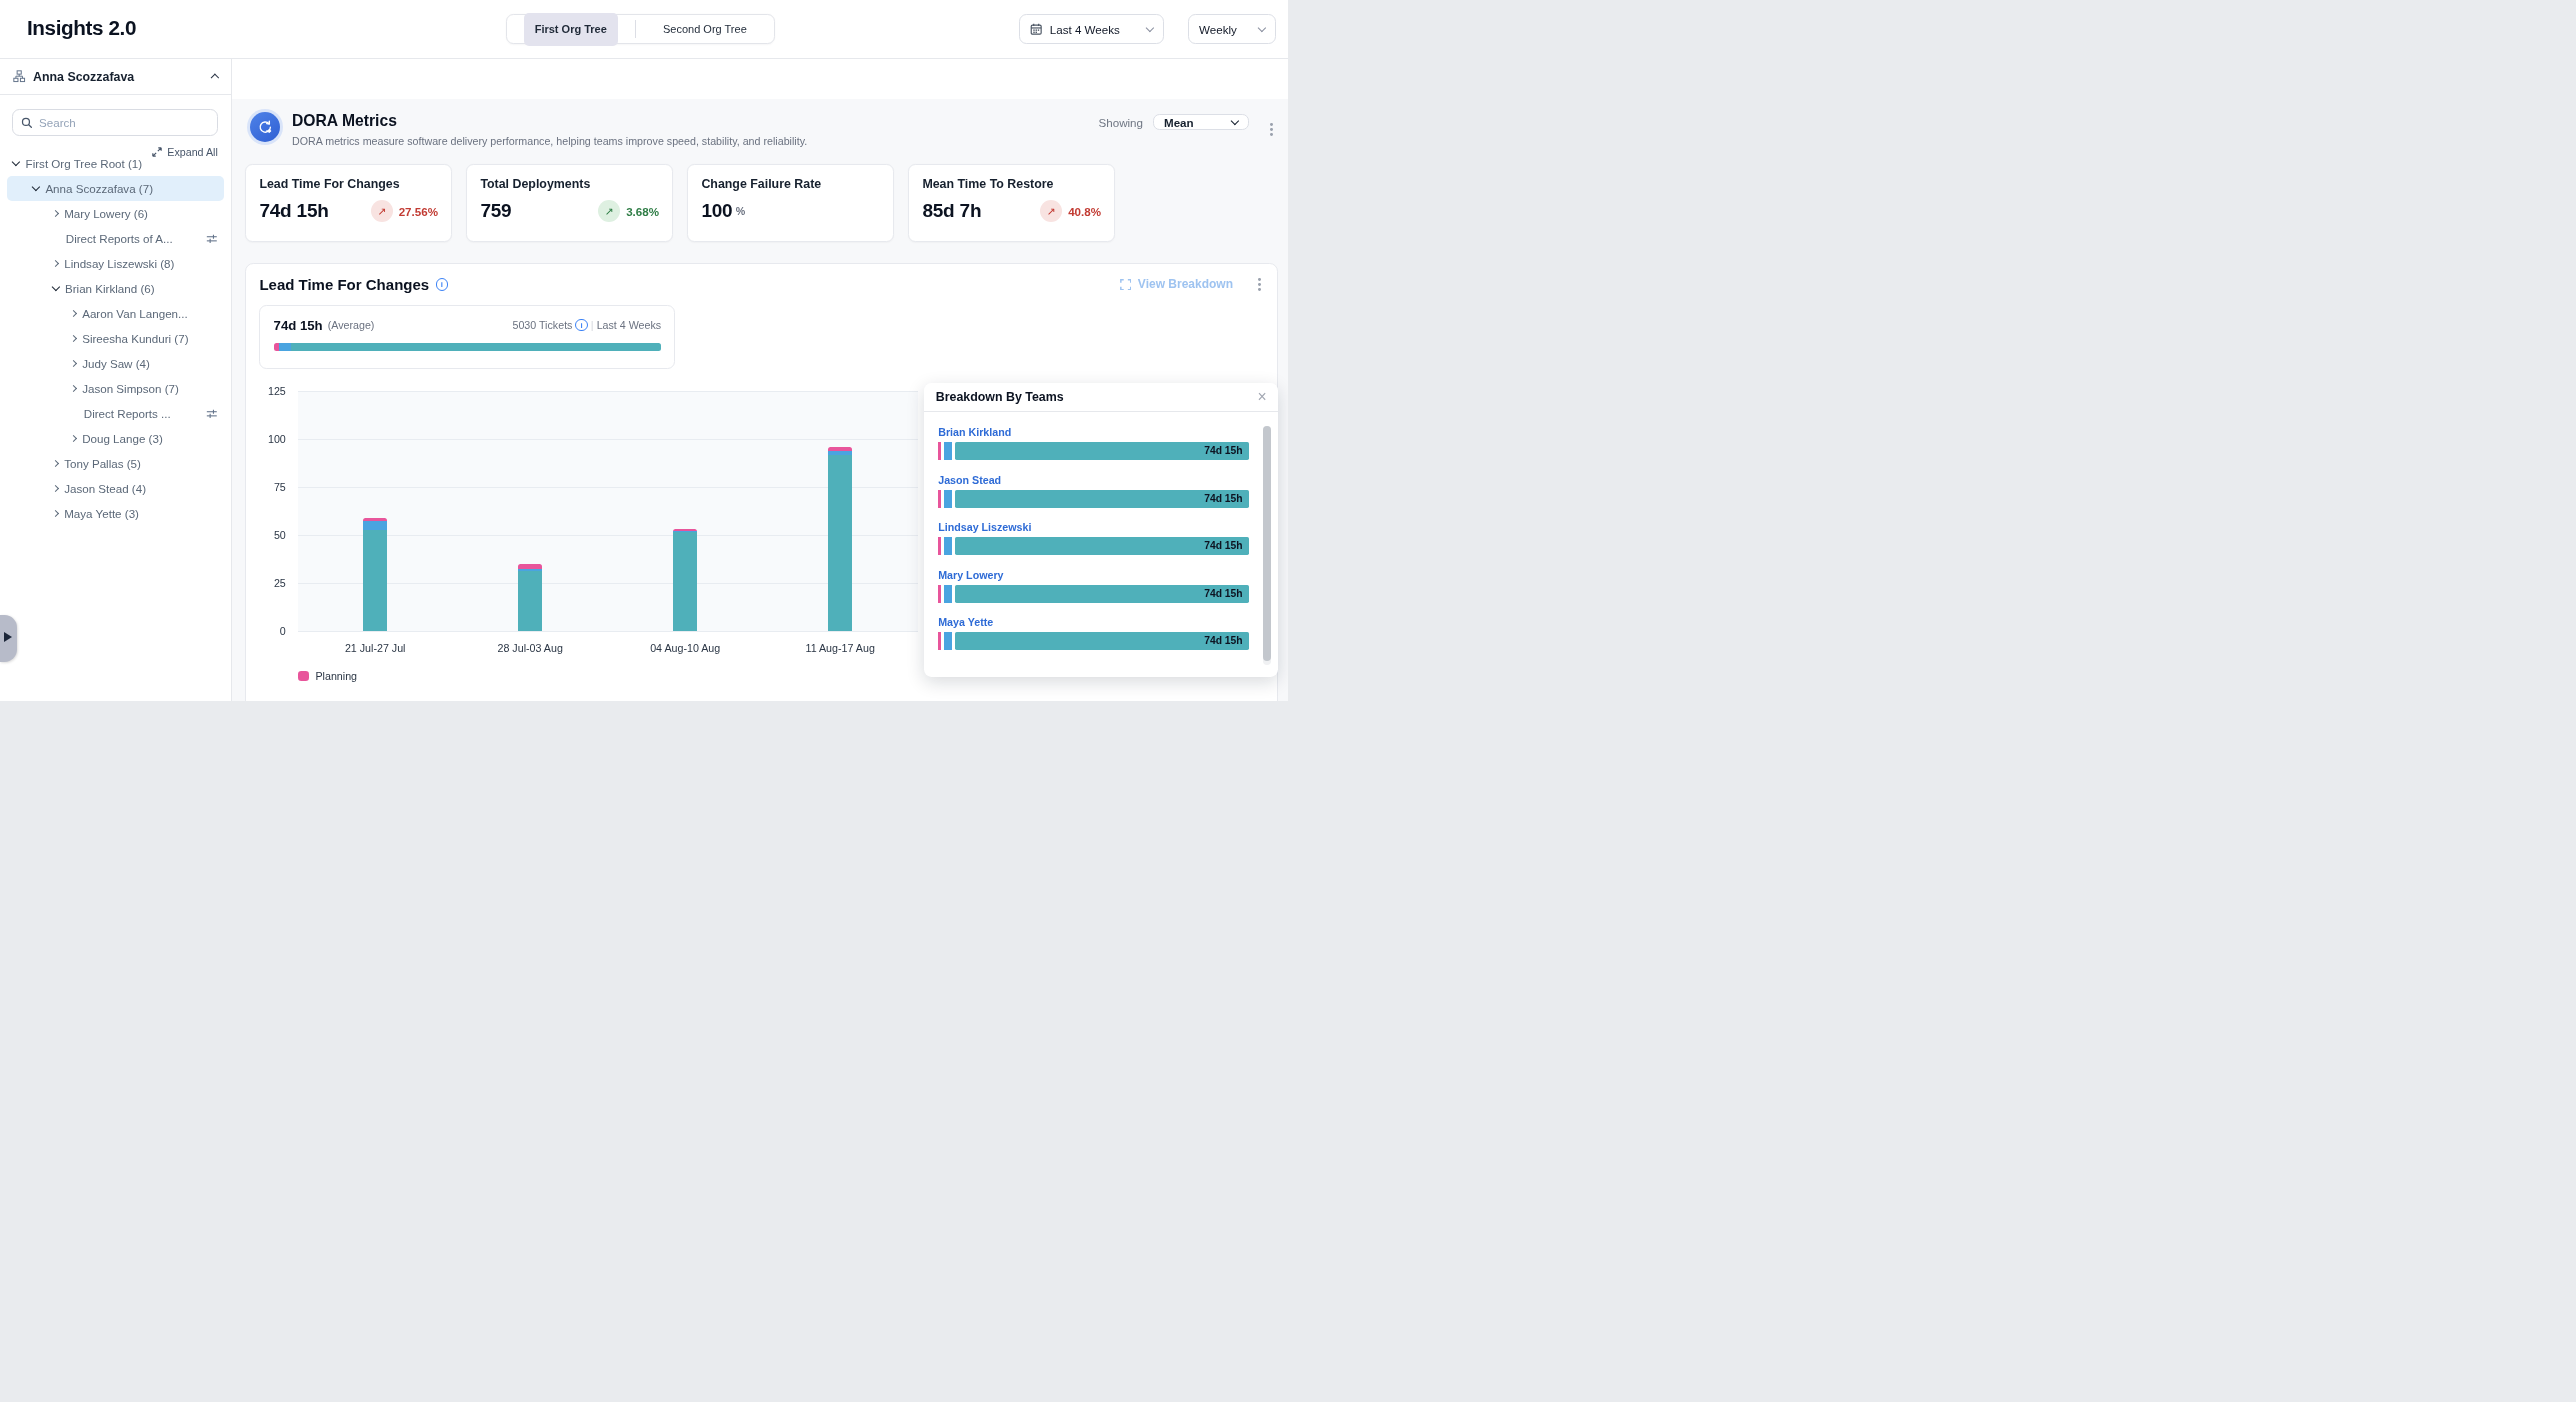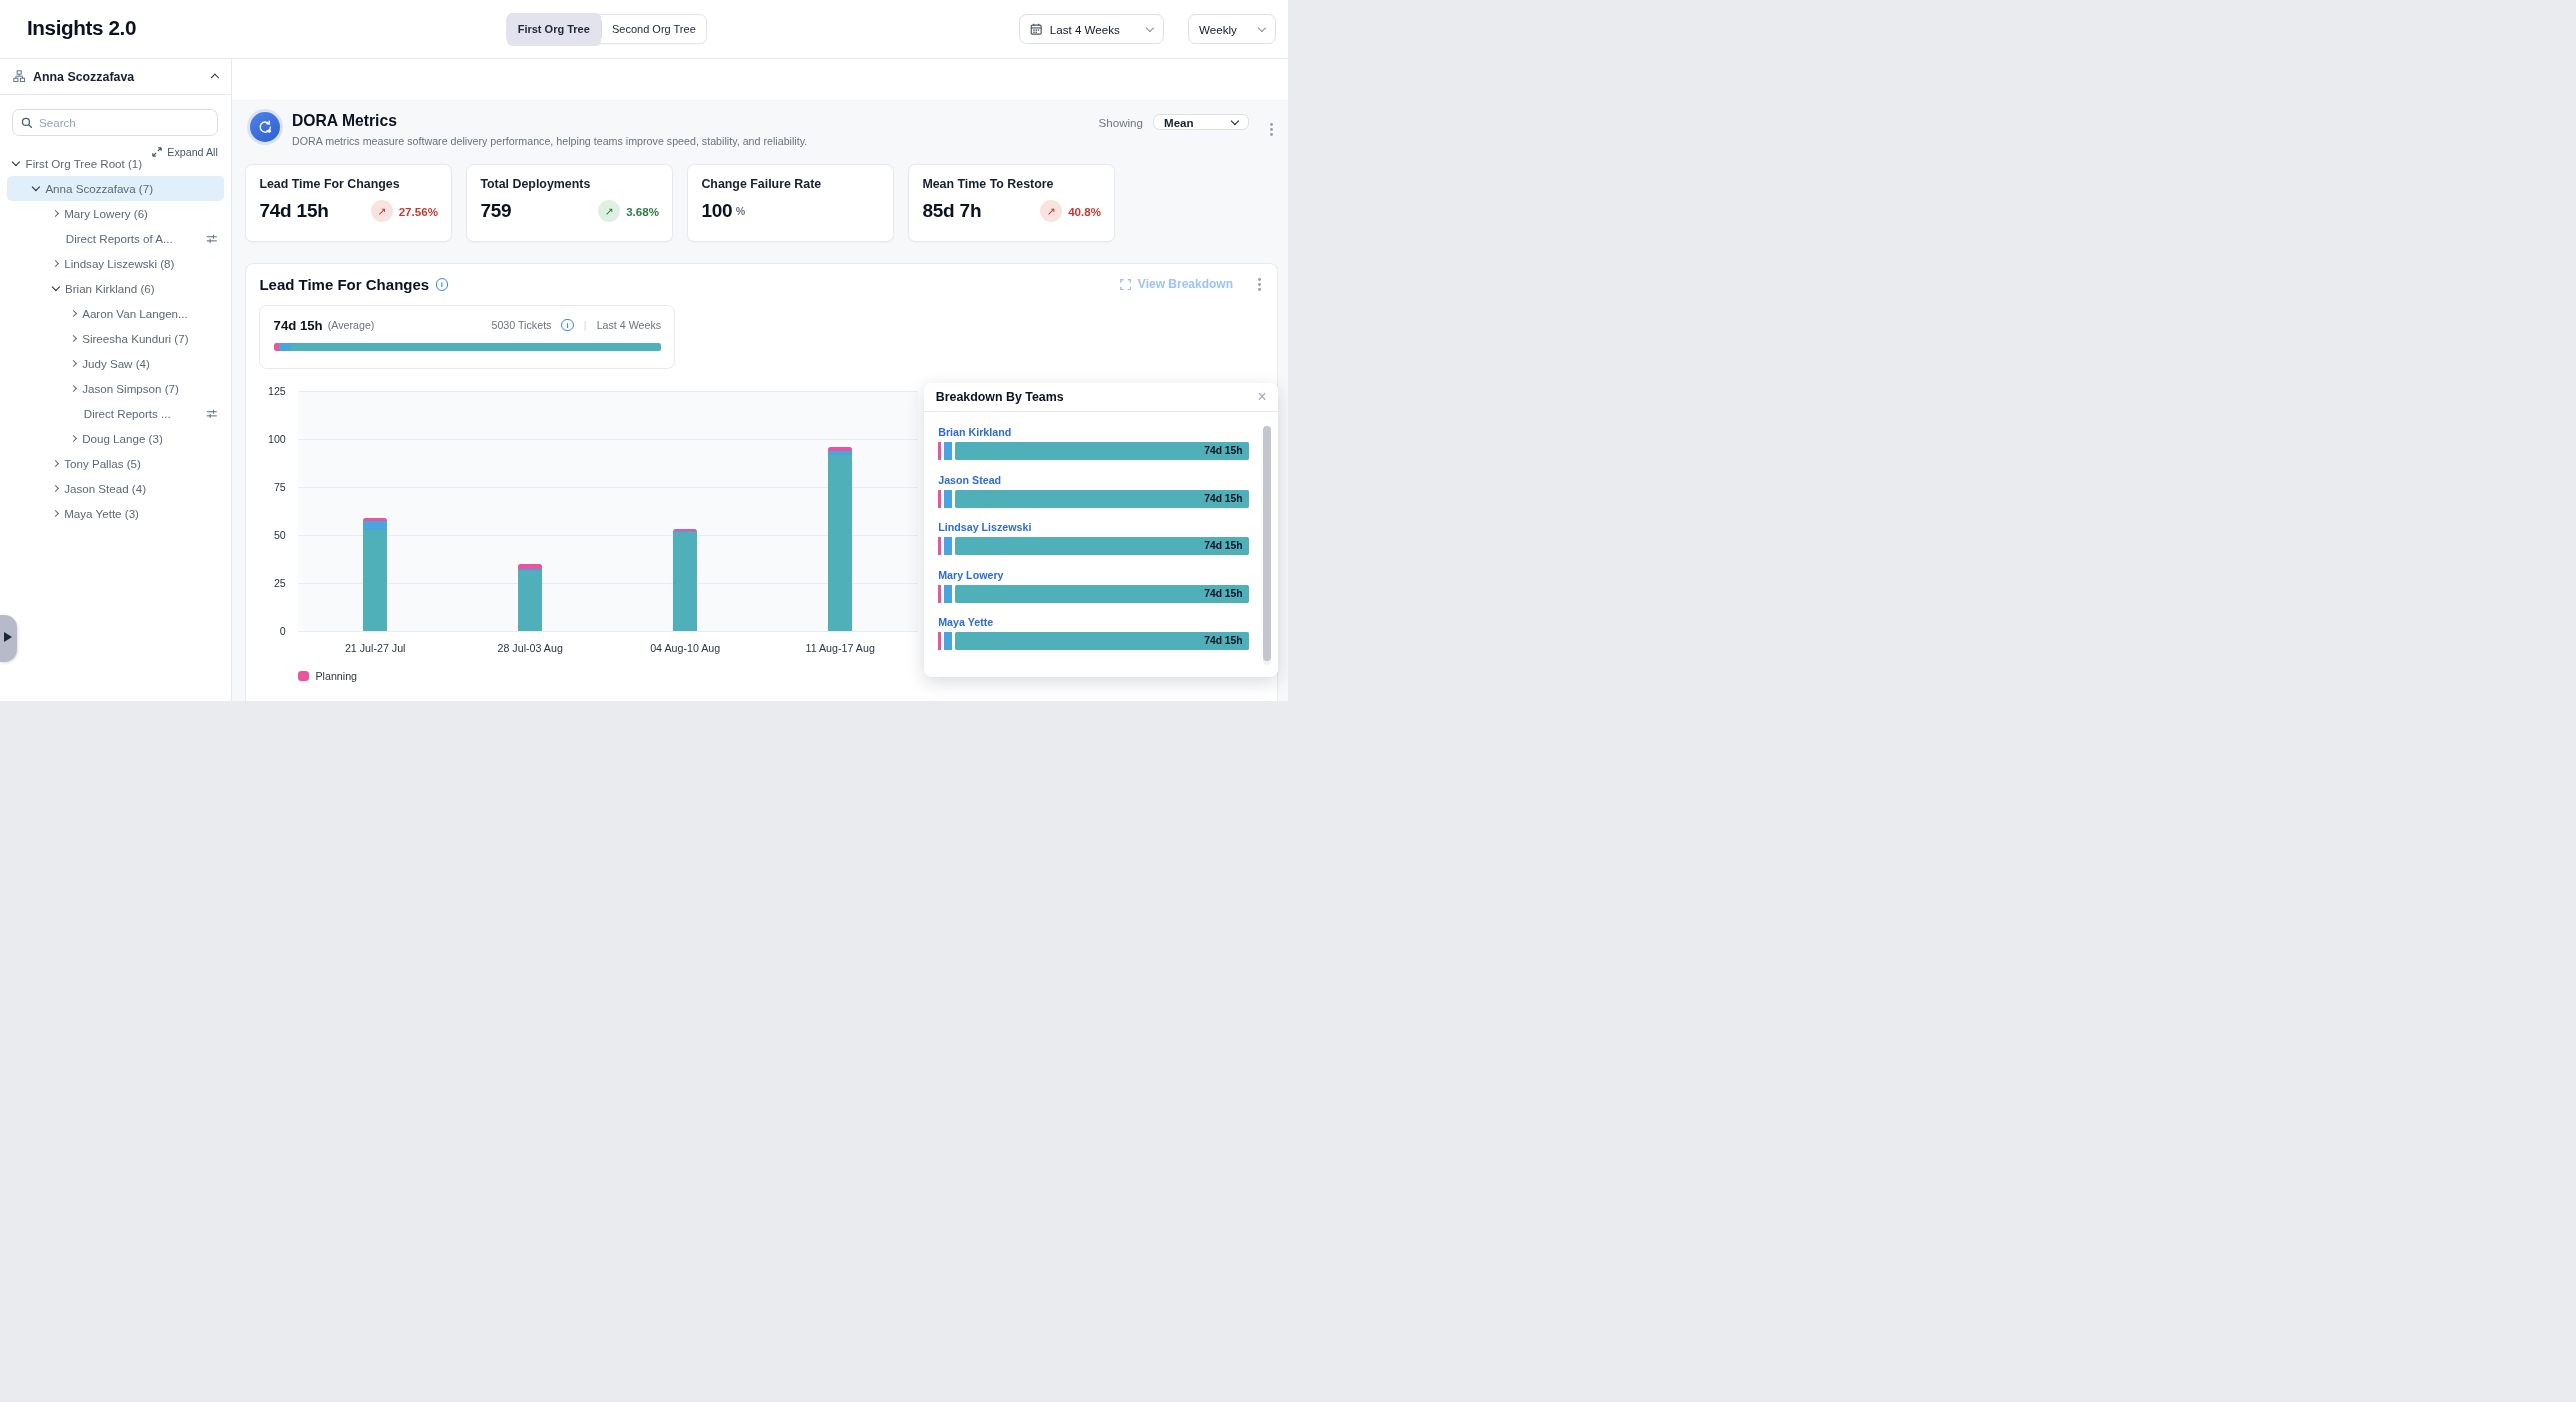--- a/index.html
+++ b/index.html
@@ -4,21 +4,21 @@
 <style>
   * { box-sizing: border-box; margin: 0; padding: 0; }
   html,body { background:#e9ebee; }
   body { font-family: "Liberation Sans", sans-serif; }
   #canvas { position:relative; width:1288px; height:701px; background:#fff; overflow:hidden; color:#111827; }
 
   
   .top-header { position:absolute; left:0; top:0; width:1288px; height:59px; background:#fff; border-bottom:0.8px solid #e6e8ec; z-index:30; }
   .app-title { position:absolute; left:27px; top:15.7px; font-size:20.7px; font-weight:800; letter-spacing:-0.4px; color:#0b1220; }
   .segmented { position:absolute; left:506px; top:14px; height:30px; display:flex; align-items:center; border:0.8px solid #e3e5ea; border-radius:7.4px; background:#fff; box-shadow:0 0.8px 1.7px rgba(16,24,40,.04); }
-  .seg-opt { padding:0 10.7px; height:33px; margin:0 0; display:flex; align-items:center; font-size:11px; color:#1f2937; border-radius:5px; cursor:pointer; white-space:nowrap; }
+  .seg-opt { padding:0 10.7px; height:33px; margin:0 17px; display:flex; align-items:center; font-size:11px; color:#1f2937; border-radius:5px; cursor:pointer; white-space:nowrap; }
   .seg-opt.active { background:#e3e3ee; font-weight:700; }
   .seg-divider { width:0.8px; height:18px; background:#dcdee5; }
   .dd { position:absolute; top:14px; height:30px; border:0.8px solid #dcdfe6; border-radius:7.4px; background:#fff; display:flex; align-items:center; padding:0 10px; gap:7.4px; font-size:11.6px; color:#111827; cursor:pointer; }
   .dd .grow { flex:1; }
   .dd-range { left:1019px; width:145px; }
   .dd-gran { left:1188px; width:88px; }
   .chev { display:inline-block; width:5.8px; height:5.8px; border-right:1.5px solid currentColor; border-bottom:1.5px solid currentColor; }
   .chev.down { transform:rotate(45deg); margin-top:-2.5px; }
   .chev.right { transform:rotate(-45deg); }
   .chev.up { transform:rotate(-135deg); margin-top:3.3px; }
@@ -88,21 +88,21 @@
   .lt-head { position:absolute; left:13.2px; right:13.2px; top:10.7px; display:flex; align-items:center; }
   .lt-title { font-size:15px; font-weight:800; color:#0b1220; }
   .info-icon { display:inline-flex; align-items:center; justify-content:center; width:12.4px; height:12.4px; border:1.2px solid #3b82f6; border-radius:50%; color:#3b82f6; font-size:7.8px; font-weight:700; margin-left:6.6px; cursor:pointer; }
   .info-icon::after { content:"i"; }
   .view-breakdown { margin-left:auto; margin-right:21.5px; display:flex; align-items:center; gap:6.6px; font-size:12px; font-weight:700; color:#9ec3f0; cursor:pointer; }
 
   .avg-box { position:absolute; left:13.2px; top:41px; width:416px; height:64px; border:0.8px solid #e7e9ee; border-radius:7.4px; background:#fff; padding:11.6px 13.2px; }
   .avg-row1 { display:flex; align-items:center; }
   .avg-value { font-size:13.2px; font-weight:800; color:#0b1220; }
   .avg-note { font-size:10.7px; color:#6b7280; margin-left:5px; }
-  .avg-right { margin-left:auto; display:flex; align-items:center; gap:10px; font-size:10.7px; color:#6b7280;justify-content:flex-end; }
+  .avg-right { margin-left:auto; display:flex; align-items:center; gap:3px; font-size:10.7px; color:#6b7280;justify-content:flex-end; }
   .avg-right .pipe { color:#d4d7dd; }
   .avg-bar { margin-top:10px; height:8.3px; border-radius:2.5px; overflow:hidden; display:flex; }
   .avg-bar i { display:block; height:100%; }
 
   
   .chart-ylabels { position:absolute; left:6.6px; top:127px; width:33px; height:240px; }
   .chart-ylabels span { position:absolute; right:0; font-size:10.7px; color:#2b3645; transform:translateY(-50%); }
   .chart-plot { position:absolute; left:52px; top:127px; width:620px; height:240px; background:#f8fafc; }
   .gridline { position:absolute; left:0; right:0; height:0.8px; background:#e8ecf1; }
   .bar-wrap { position:absolute; bottom:0; width:24px; border-radius:2.5px 2.5px 0 0; overflow:hidden; display:flex; flex-direction:column; }

